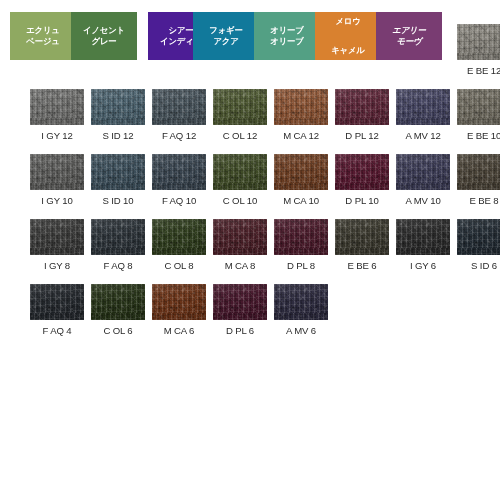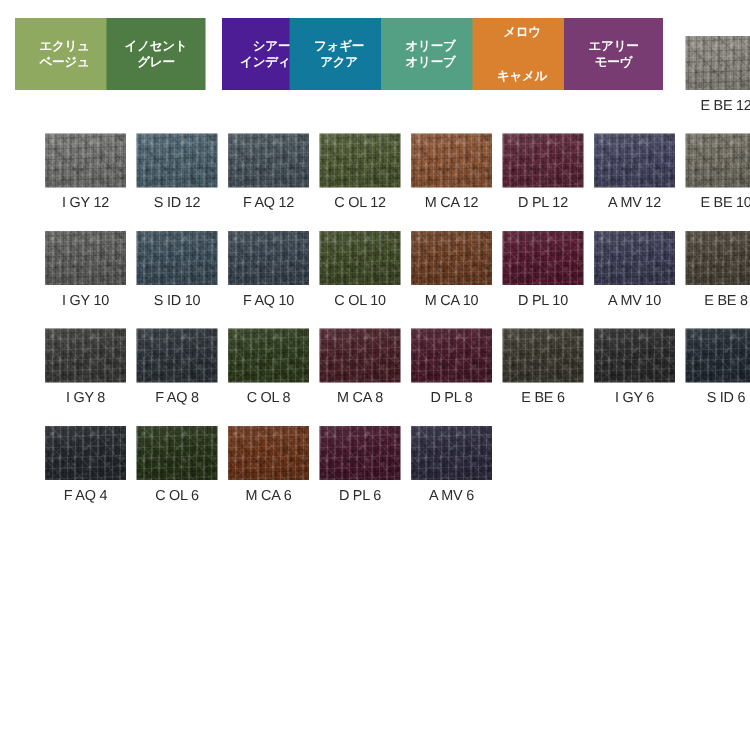--- a/index.html
+++ b/index.html
@@ -178,21 +178,21 @@
         <div class="header-line">アクア</div>
       </div>
       <div class="header-cell" style="background: rgb(83, 160, 132);">
         <div class="header-line">オリーブ</div>
         <div class="header-line">オリーブ</div>
       </div>
       <div class="header-cell" style="background: rgb(217, 129, 47); gap: 17px;">
         <div class="header-line">メロウ</div>
         <div class="header-line">キャメル</div>
       </div>
-      <div class="header-cell" style="background: rgb(121, 60, 114);">
+      <div class="header-cell" style="background: rgb(121, 60, 114); font-style: italic;">
         <div class="header-line">エアリー</div>
         <div class="header-line">モーヴ</div>
       </div>
       <div class="swatch-cell">
         <div class="swatch-spacer"></div>
         <div class="swatch" style="background: rgb(133, 130, 122);">
           <div class="tex l1"></div>
           <div class="tex l2"></div>
           <div class="tex l3"></div>
           <div class="tex l4"></div>

